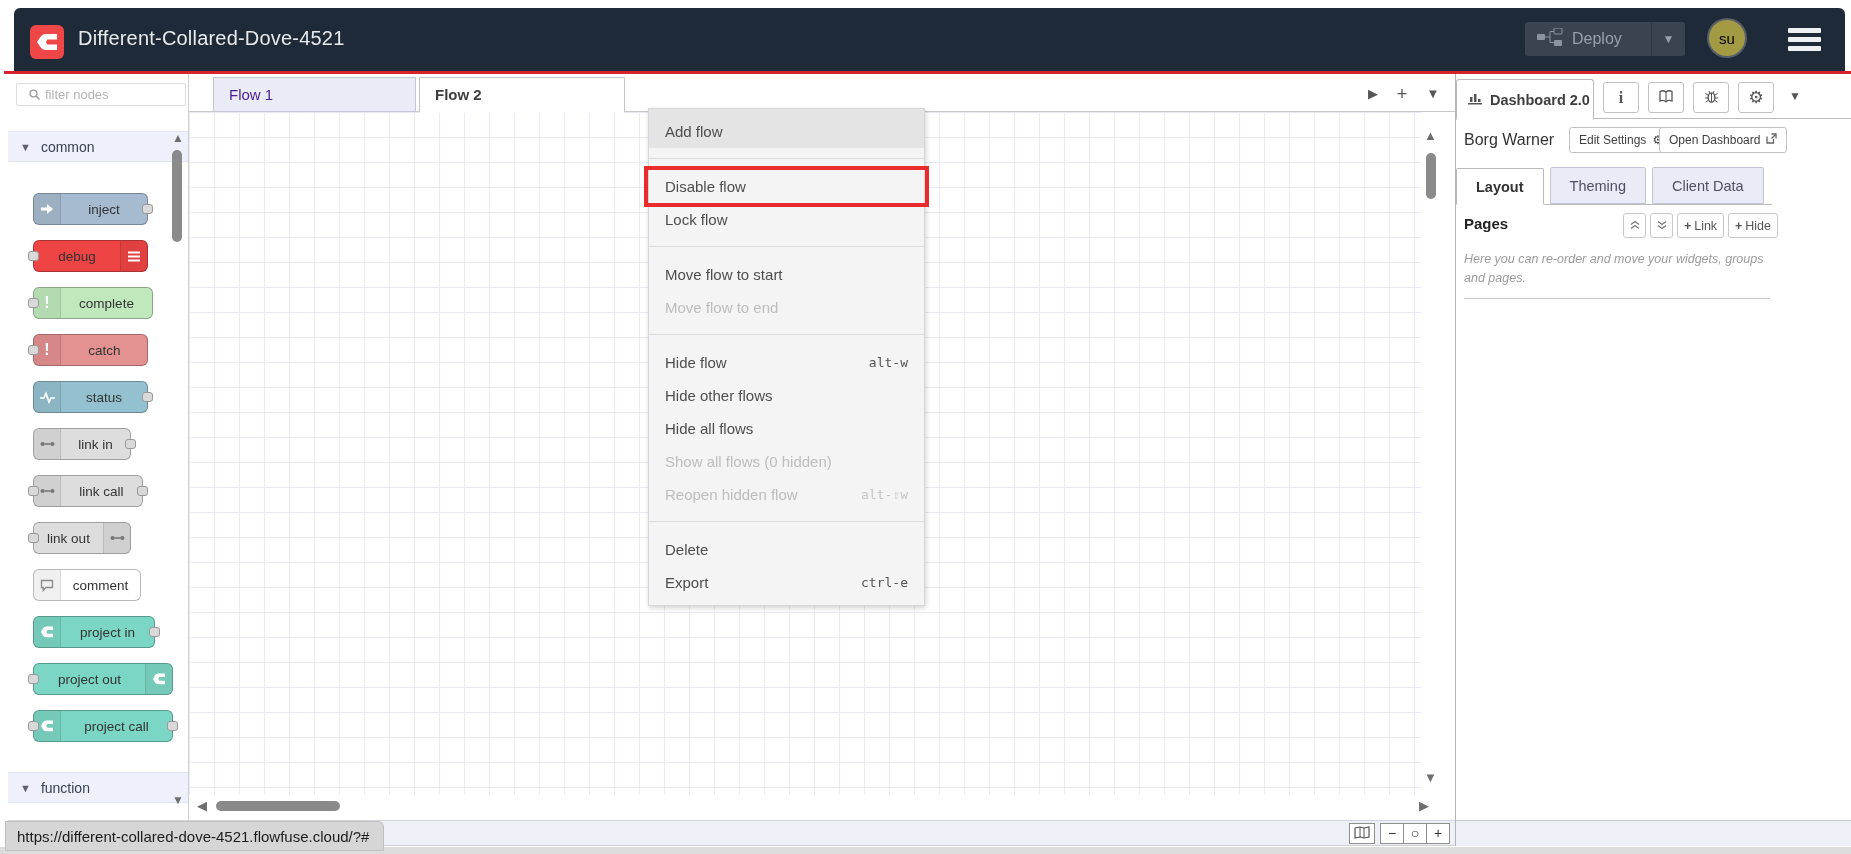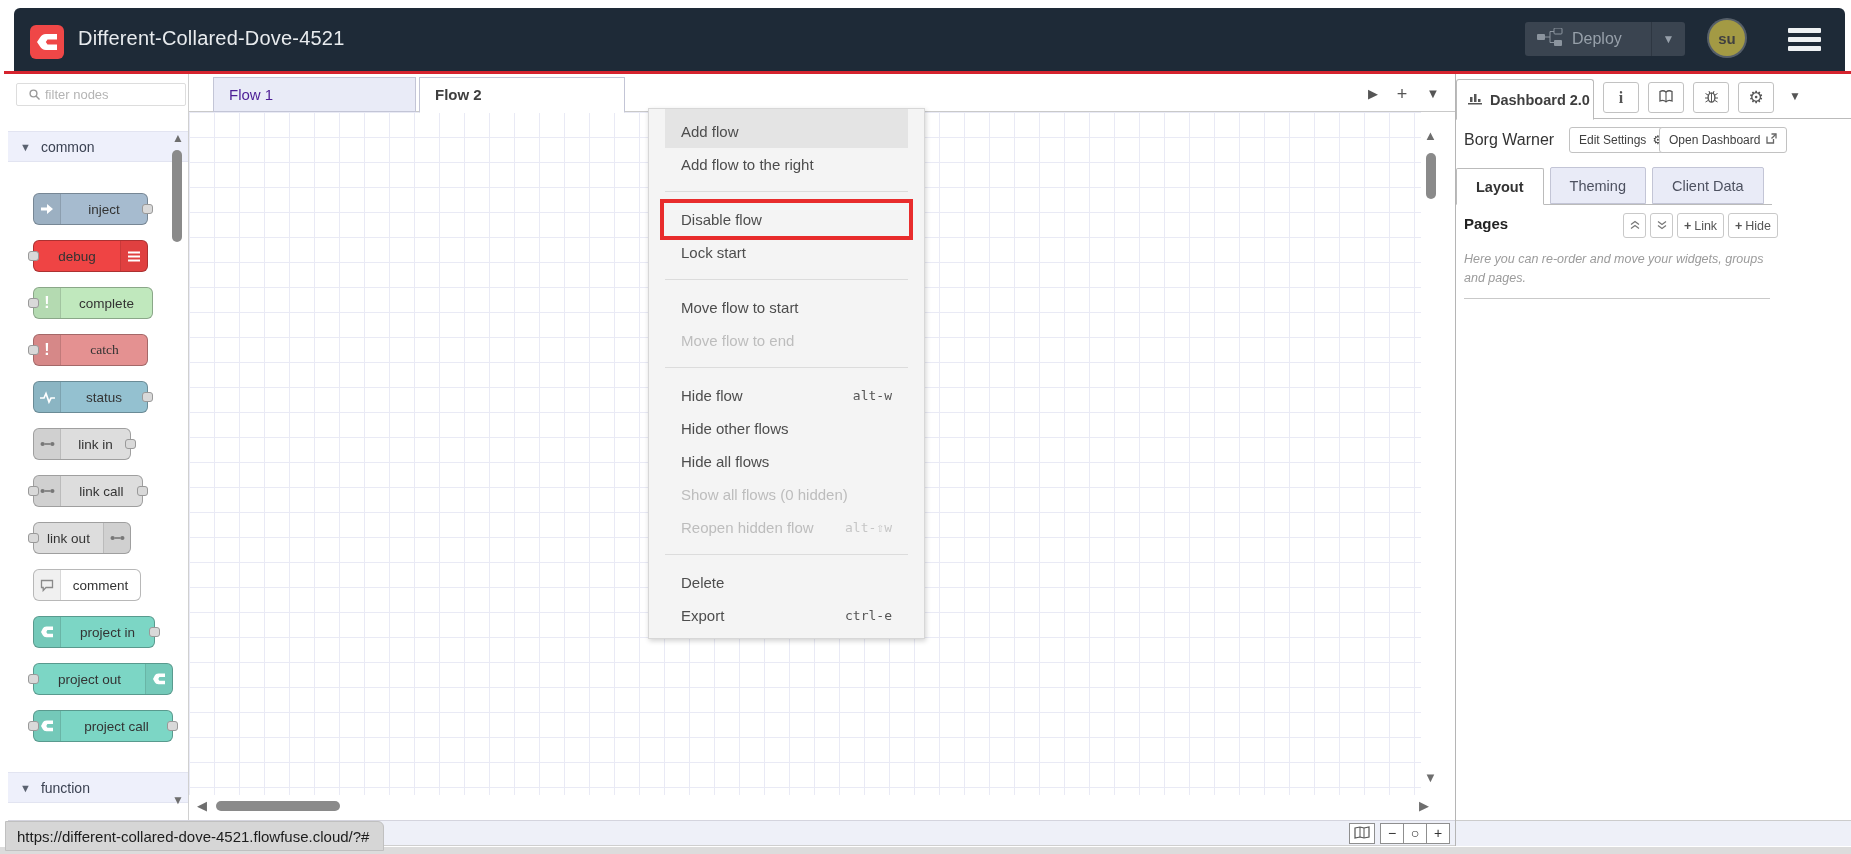--- a/index.html
+++ b/index.html
@@ -11,21 +11,21 @@
                 background:#1e2a37; border-radius:6px 6px 0 0; }
   #logo { position:absolute; left:16px; top:17px; width:34px; height:34px;
           background:#ef4747; border-radius:6px; display:flex; align-items:center; justify-content:center; }
   #app-title { position:absolute; left:64px; top:19px; font-size:20px; color:#e8ebee; letter-spacing:.2px; }
   #deploy-btn { position:absolute; right:160px; top:14px; height:34px; width:160px;
                 background:#3a4450; border-radius:3px; display:flex; align-items:center; color:#97a0aa; }
   #deploy-btn .dp-main { flex:1; display:flex; align-items:center; gap:9px; padding-left:12px; height:100%; }
   #deploy-btn .dp-arrow { width:34px; height:100%; border-left:1px solid #2e3742;
                 display:flex; align-items:center; justify-content:center; font-size:12px; }
   #avatar { position:absolute; right:100px; top:12px; width:36px; height:36px; border-radius:50%;
-            background:#a39a44; color:#404040; font-size:15px; font-weight:bold;
+            background:#a39a44; color:#000000; font-size:15px; font-weight:normal;
             display:flex; align-items:center; justify-content:center; box-shadow:0 0 0 2px rgba(255,255,255,.25); }
   #hamburger { position:absolute; right:24px; top:20px; width:33px; height:25px; cursor:pointer; }
   #hamburger div { height:5px; background:#eef1f3; margin-bottom:4px; border-radius:1px; }
   #red-line { position:absolute; left:4px; right:0; top:71px; height:3px; background:#d5232e; }
 
   
   #palette { position:absolute; left:8px; top:74px; width:181px; height:746px; background:#fff; }
   #palette-border { position:absolute; left:188px; top:74px; width:1px; height:746px; background:#d0d0d0; }
   #palette-search { position:absolute; left:8px; top:9px; width:170px; height:23px;
                     border:1px solid #ddd; border-radius:2px; background:#fff;
@@ -79,21 +79,21 @@
                background:#eef0f8; border-top:1px solid #d4d4de; border-bottom:1px solid #cfcfcf; }
   #map-btn { position:absolute; left:1349px; top:823px; width:26px; height:21px; background:#fff;
              border:1px solid #8f8f8f; display:flex; align-items:center; justify-content:center; }
   #zoom-group { position:absolute; left:1381px; top:823px; height:21px; display:flex; }
   #zoom-group .zbtn { width:24px; height:21px; background:#fff; border:1px solid #8f8f8f;
              margin-left:-1px; text-align:center; line-height:19px; font-size:14px; color:#333; }
 
   
   #context-menu { position:absolute; left:648px; top:108px; width:277px; background:#f4f4f4;
                   border:1px solid #d7d7d7; box-shadow:1px 2px 5px rgba(0,0,0,.18);
-                  padding:6px 16px; z-index:20; }
+                  padding:6px 0; z-index:20; }
   .mi { position:relative; height:33px; line-height:33px; padding:0 16px; font-size:15px; color:#4d4d4d; white-space:nowrap; }
   .mi.hover { background:#e4e4e4; box-shadow:0 -6px 0 #e4e4e4; }
   .mi.disabled { color:#bdbdbd; }
   .msep { border-top:1px solid #dcdcdc; margin:10px 0 11px 0; }
   .msc { float:right; font-family:"DejaVu Sans Mono", monospace; font-size:13px; color:#555; }
   .mi.disabled .msc { color:#c6c6c6; }
   .red-annotation { position:absolute; left:-5px; right:-5px; top:-4px; bottom:-4px;
                     border:4px solid #e82c2c; pointer-events:none; }
 
   
@@ -205,21 +205,21 @@
         <div class="nicon left">
           <span style="color:#ffffff;font-weight:bold;font-size:16px;">!</span>
         </div>
         <div class="nlabel" style="left:27px;right:0px;">complete</div>
         <div class="port pl"></div>
       </div>
       <div class="pnode" style="top: 260px; width: 115px; background: rgb(228, 145, 145);">
         <div class="nicon left">
           <span style="color:#ffffff;font-weight:bold;font-size:16px;">!</span>
         </div>
-        <div class="nlabel" style="left:28px;right:0px;font-family:Liberation Serif, serif;">catch</div>
+        <div class="nlabel" style="left:28px;right:0px;">catch</div>
         <div class="port pl"></div>
       </div>
       <div class="pnode" style="top: 307px; width: 115px; background: rgb(148, 193, 208);">
         <div class="nicon left">
           <svg width="15" height="13">
             <polyline points="0,7 4,7 6,2.5 9,11 11,7 15,7" fill="none" stroke="#ffffff" stroke-width="1.7"></polyline>
           </svg>
         </div>
         <div class="nlabel" style="left:27px;right:0px;">status</div>
         <div class="port pr"></div>
@@ -337,24 +337,23 @@
   </span>
 </div>
 <div id="zoom-group">
   <div class="zbtn">−</div>
   <div class="zbtn">○</div>
   <div class="zbtn">+</div>
 </div>
 
 <div id="context-menu">
     <div class="mi hover"><span>Add flow</span></div>
-    <div class="mi"><span>Add flow to the right</span></div>
     <div class="msep"></div>
     <div class="mi"><span>Disable flow</span><div class="red-annotation"></div></div>
-    <div class="mi"><span>Lock start</span></div>
+    <div class="mi"><span>Lock flow</span></div>
     <div class="msep"></div>
     <div class="mi"><span>Move flow to start</span></div>
     <div class="mi disabled"><span>Move flow to end</span></div>
     <div class="msep"></div>
     <div class="mi"><span class="msc">alt-w</span><span>Hide flow</span></div>
     <div class="mi"><span>Hide other flows</span></div>
     <div class="mi"><span>Hide all flows</span></div>
     <div class="mi disabled"><span>Show all flows (0 hidden)</span></div>
     <div class="mi disabled"><span class="msc">alt-⇧w</span><span>Reopen hidden flow</span></div>
     <div class="msep"></div>

